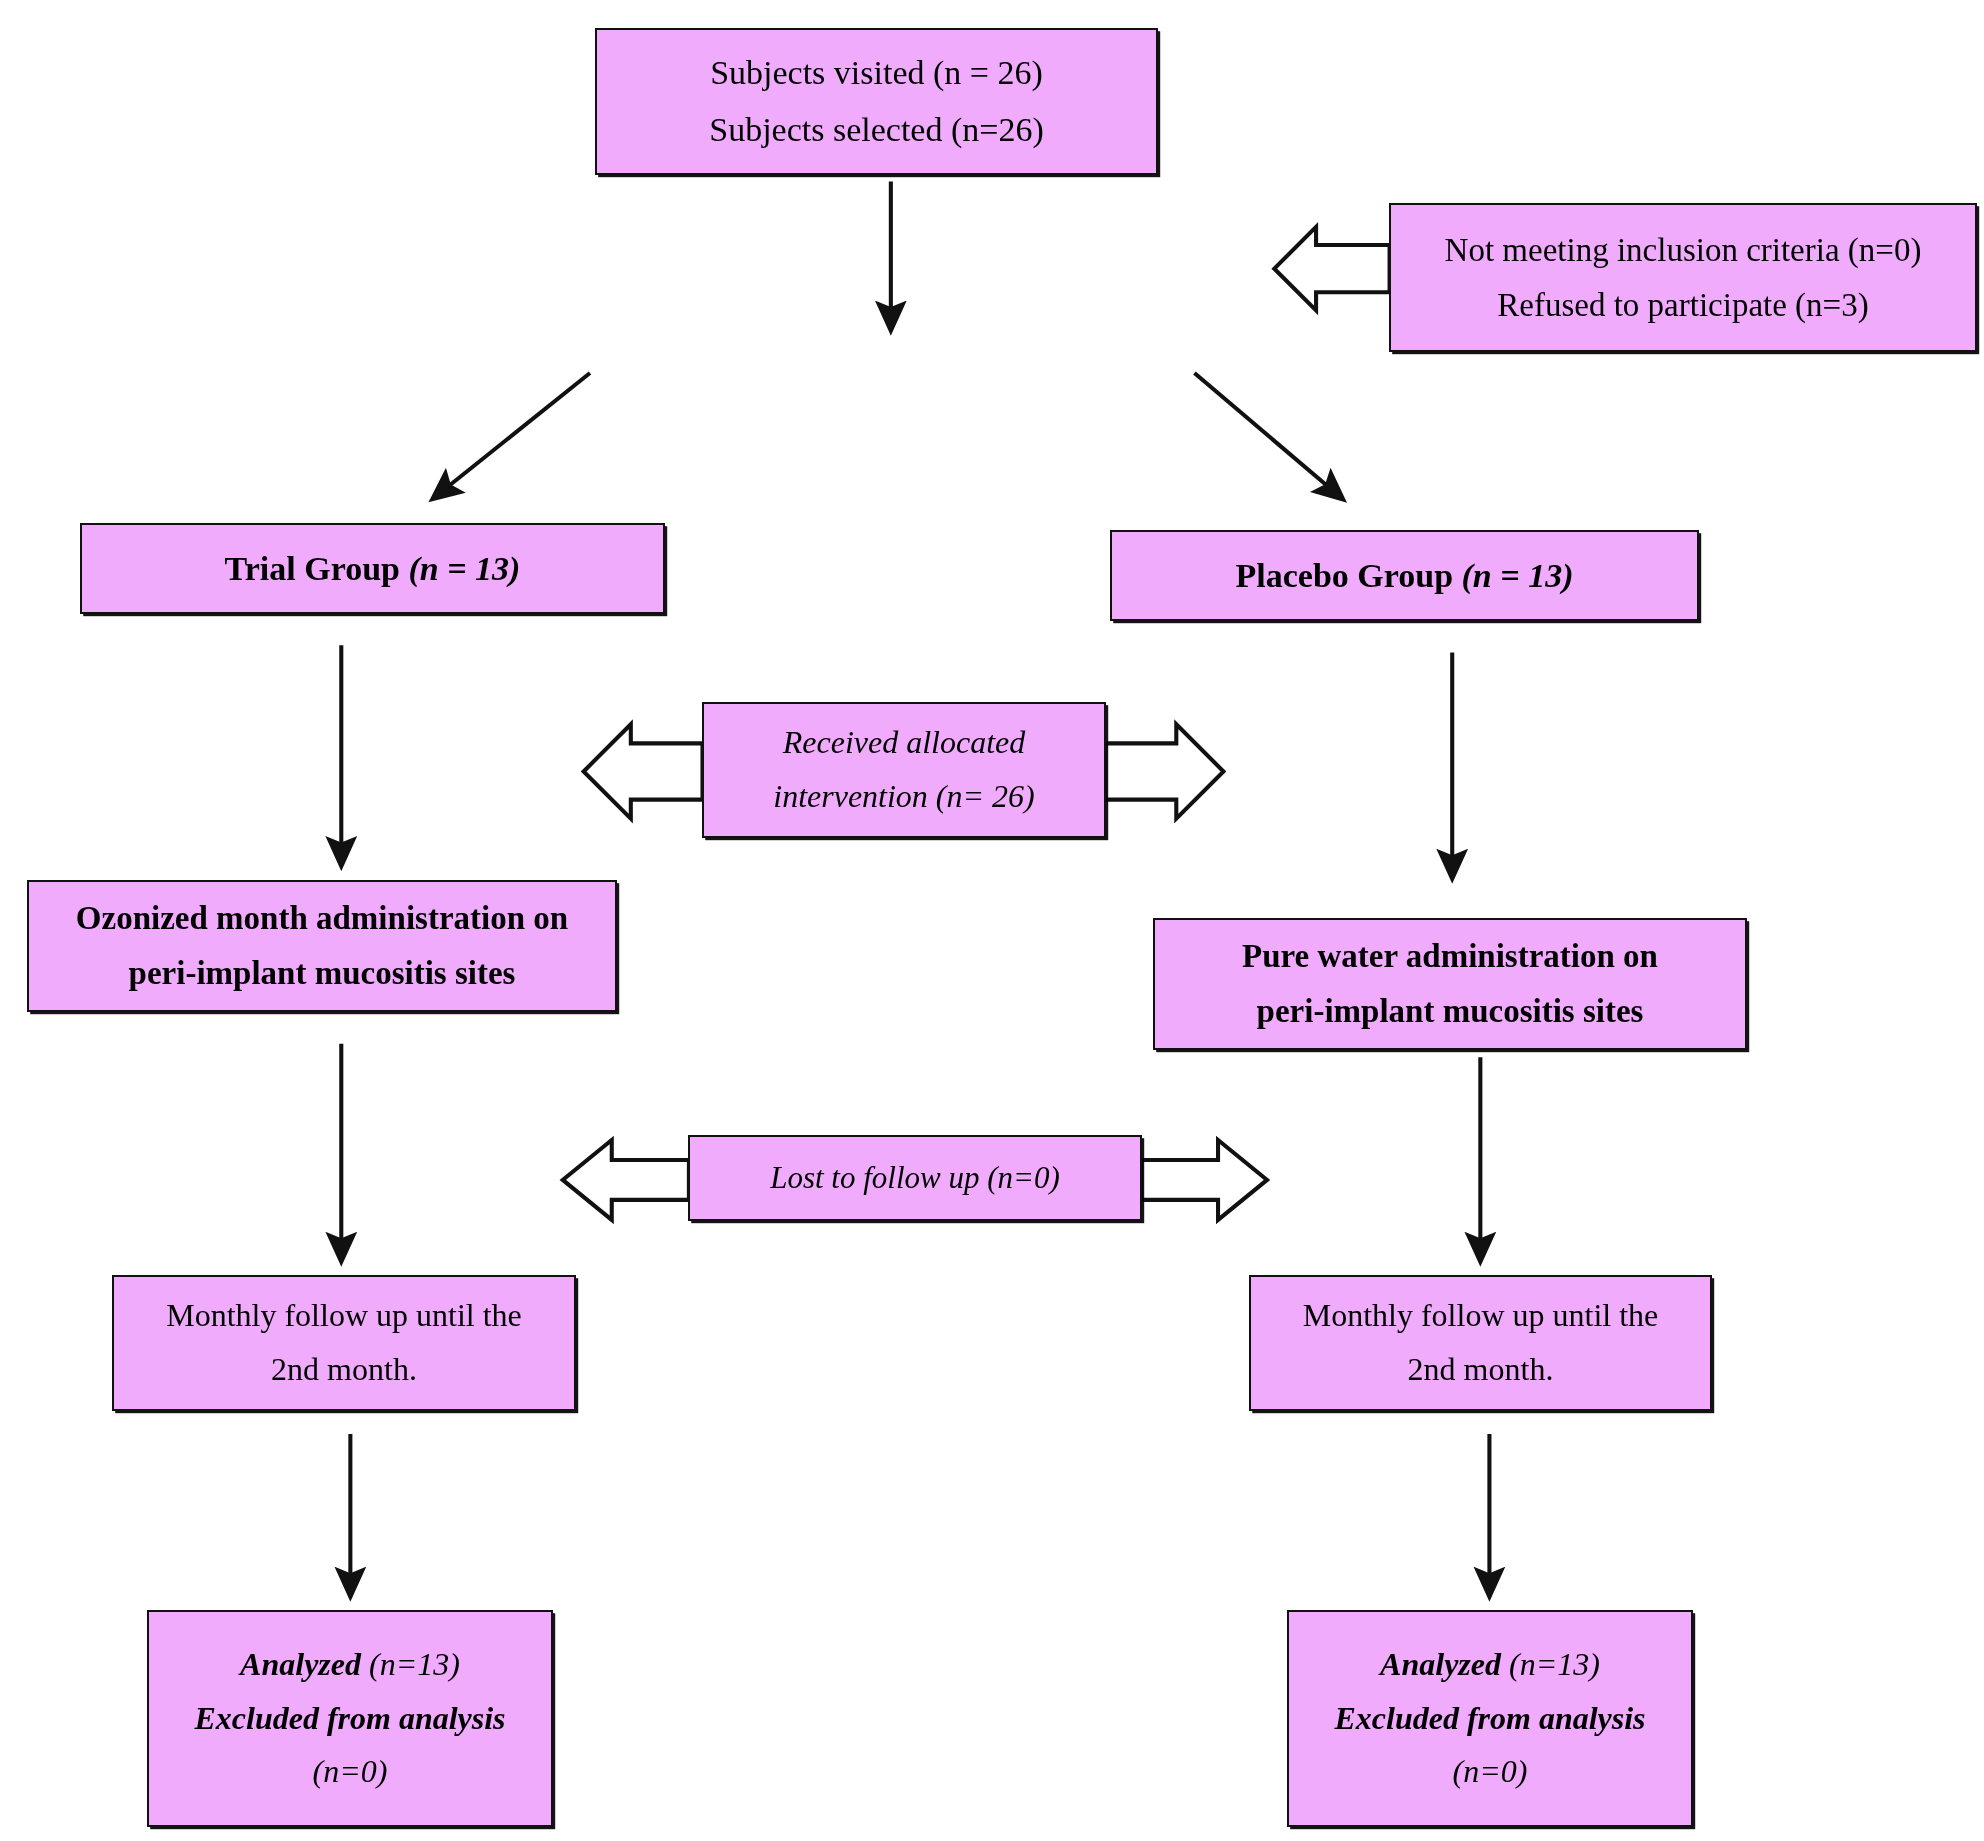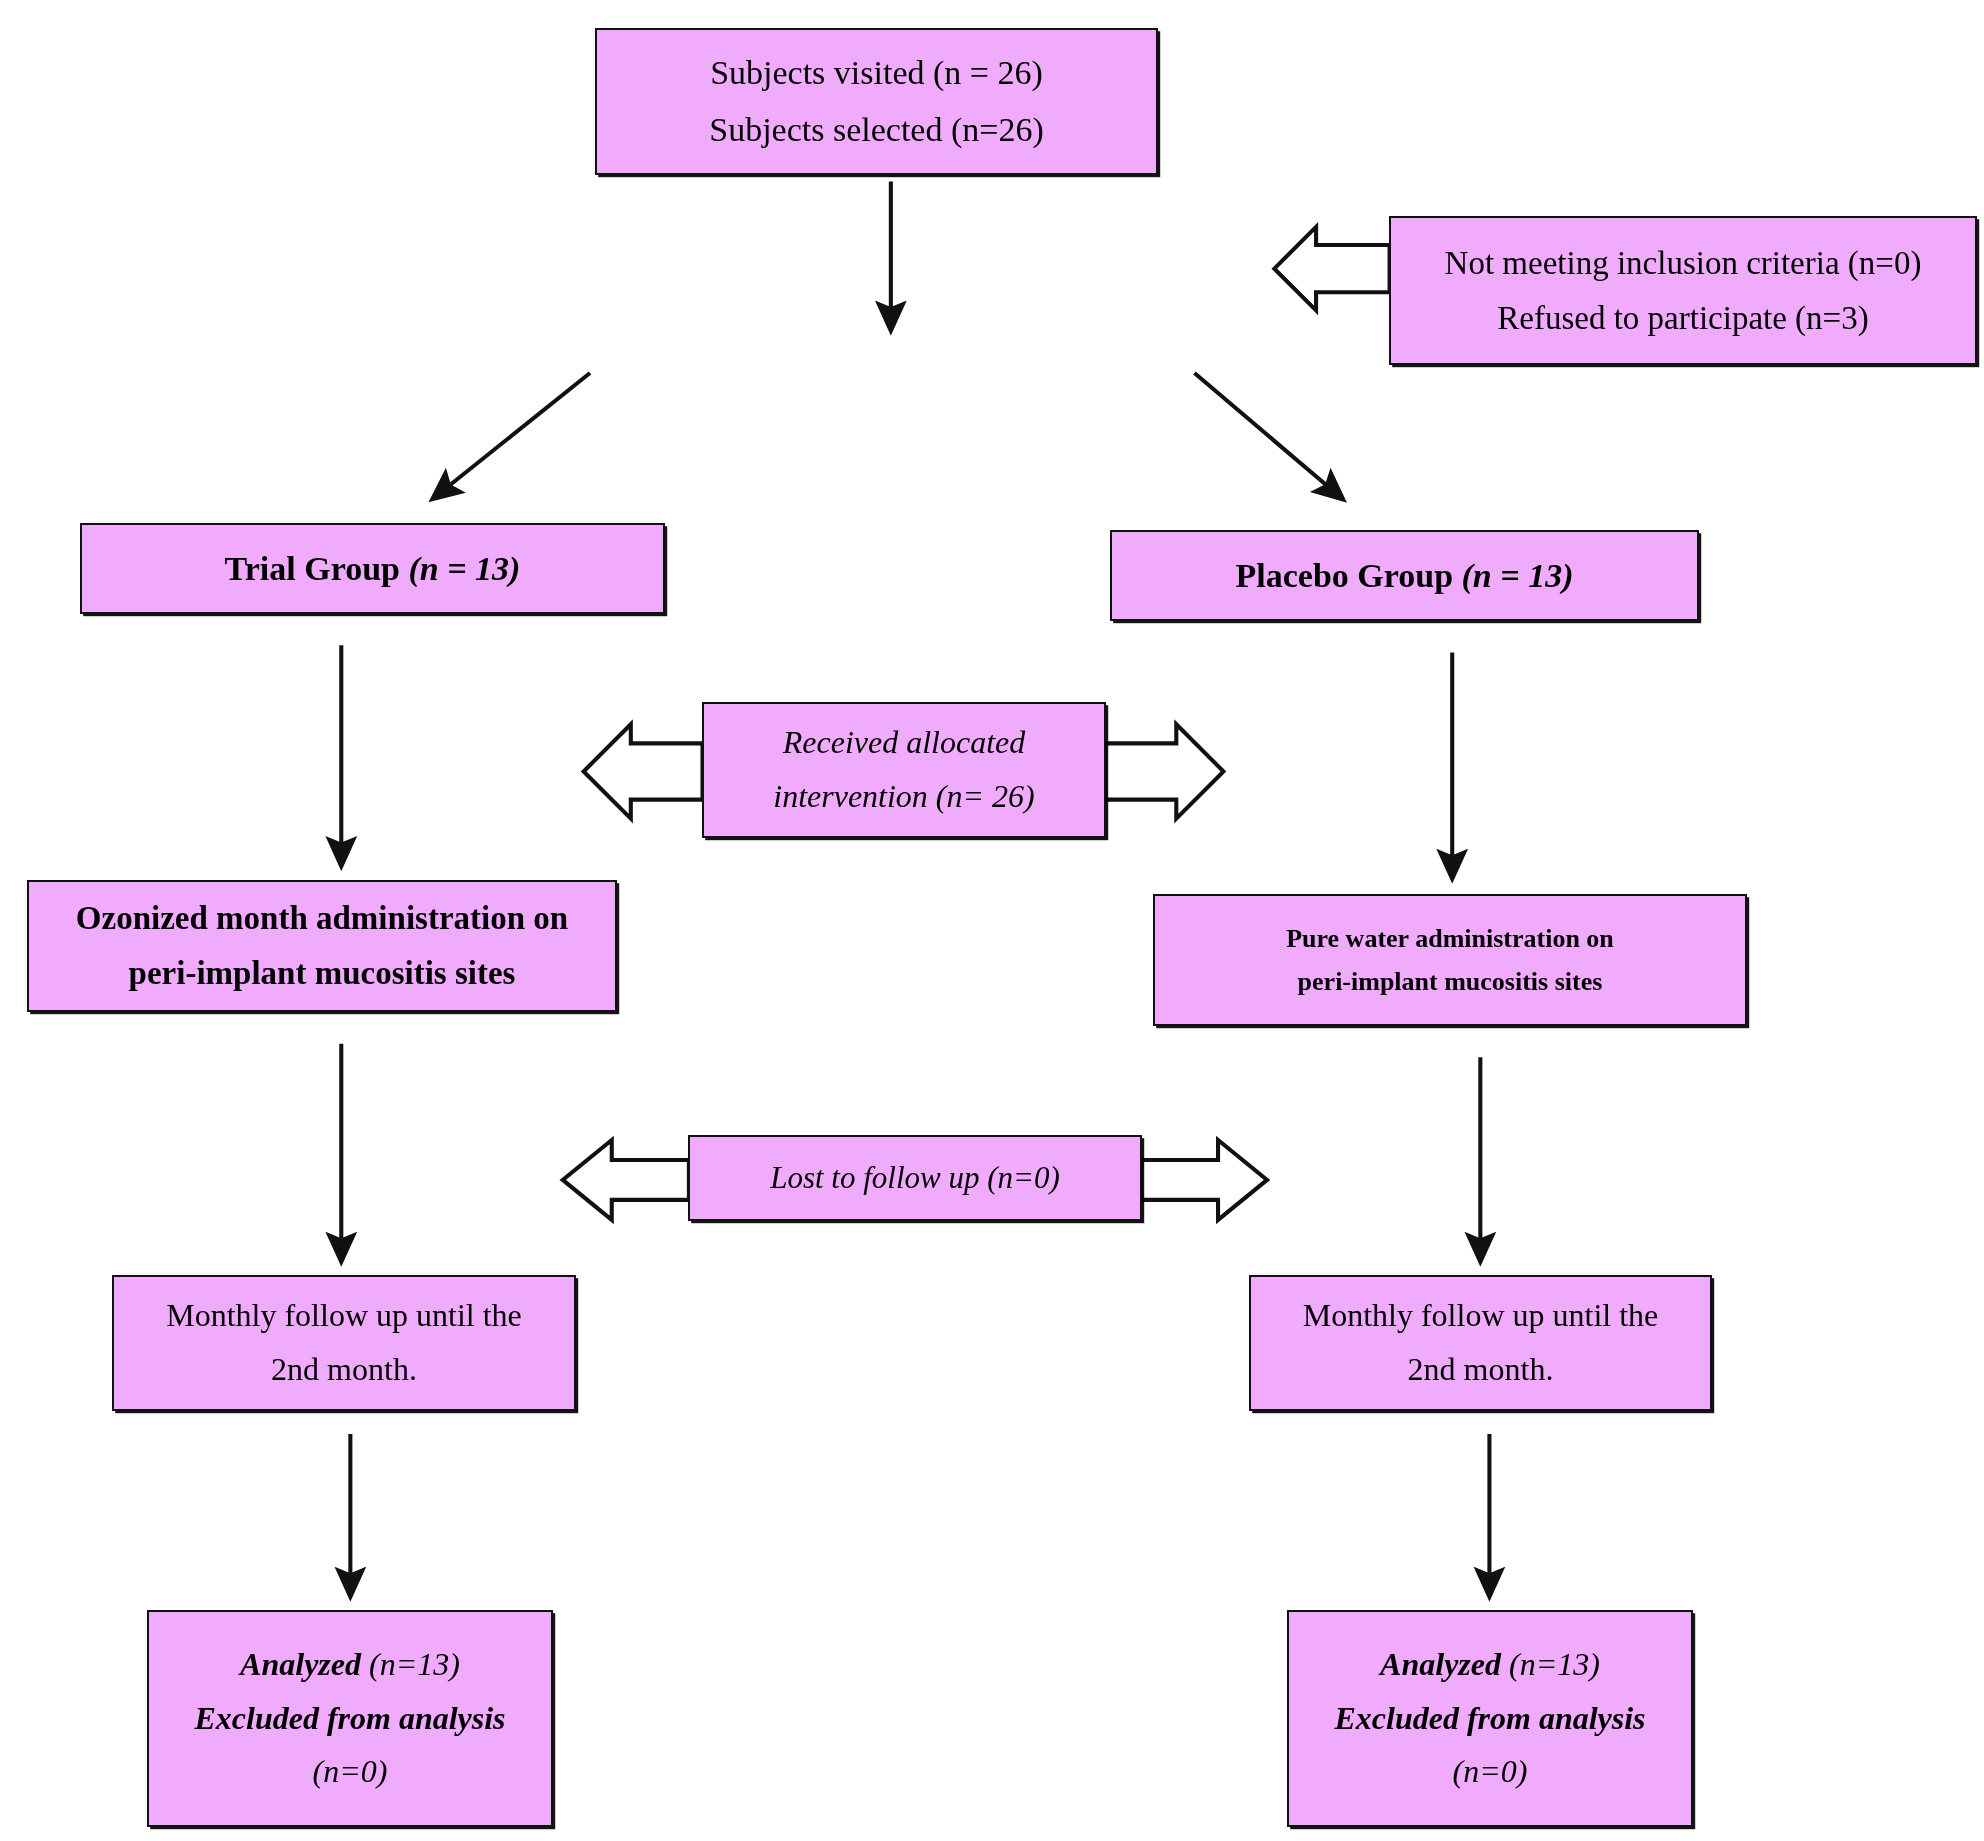--- a/index.html
+++ b/index.html
@@ -45,26 +45,26 @@
     margin-top: 0.62em;
   }
   .t-regular { font-weight: normal; font-style: normal; }
   .t-bold    { font-weight: bold;   font-style: normal; }
   .t-italic  { font-weight: normal; font-style: italic; }
   .t-bi      { font-weight: bold;   font-style: italic; }
   .n-italic  { font-style: italic; font-weight: normal; }
   .n-bi      { font-style: italic; font-weight: bold; }
 
   #node-top            { left: 595px; top: 28px;   width: 563px; height: 147px; font-size: 34px; }
-  #node-excluded       { left: 1389px; top: 216px;  width: 588px; height: 149px; font-size: 33px; }
+  #node-excluded       { left: 1389px; top: 203px;  width: 588px; height: 149px; font-size: 33px; }
   #node-trial-group    { left: 80px;  top: 523px; width: 585px; height: 91px; font-size: 34px; }
   #node-placebo-group  { left: 1110px; top: 530px; width: 589px; height: 91px; font-size: 34px; }
   #node-received       { left: 702px; top: 702px; width: 404px;  height: 136px; font-size: 32px; }
   #node-ozonized       { left: 27px;   top: 880px; width: 590px; height: 132px; font-size: 33px; }
-  #node-pure           { left: 1153px; top: 894px; width: 594px; height: 132px; font-size: 26px; }
+  #node-pure           { left: 1153px; top: 918px; width: 594px; height: 132px; font-size: 33px; }
   #node-lost           { left: 688px; top: 1135px; width: 454px; height: 86px; font-size: 31px; }
   #node-followup-left  { left: 112px;  top: 1275px; width: 464px; height: 136px; font-size: 32px; }
   #node-followup-right { left: 1249px; top: 1275px; width: 463px; height: 136px; font-size: 32px; }
   #node-analyzed-left  { left: 147px;  top: 1610px; width: 406px;  height: 217px; font-size: 32px; }
   #node-analyzed-right { left: 1287px; top: 1610px; width: 406px;  height: 217px; font-size: 32px; }
 </style>
 </head>
 <body>
 
 <div id="flow-root">

